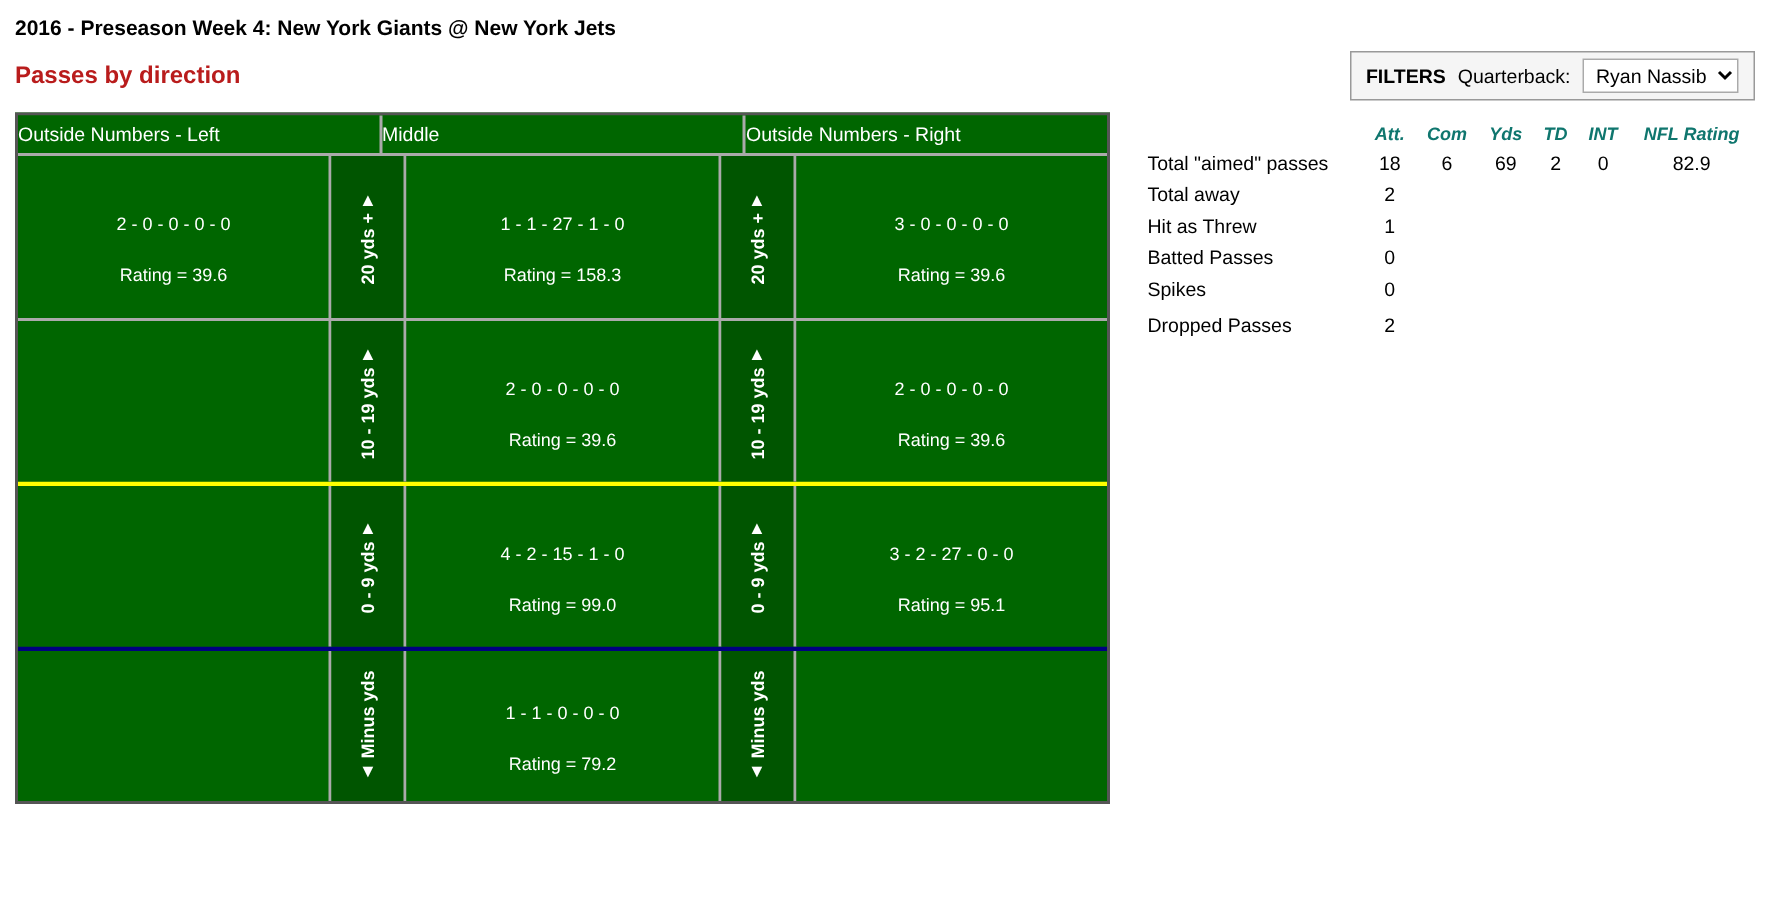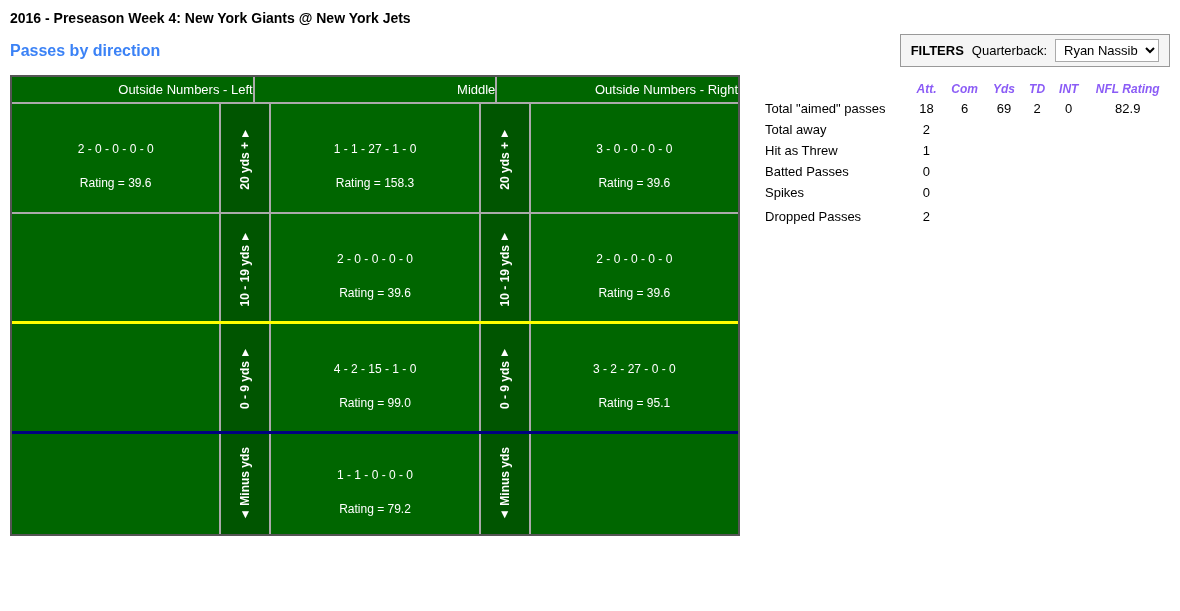--- a/index.html
+++ b/index.html
@@ -20,21 +20,21 @@
     }
     .section-header {
       display: flex;
       justify-content: space-between;
       align-items: center;
       margin-bottom: 8px;
     }
     .section-title {
       font-size: 16px;
       font-weight: bold;
-      color: #3b82f6;
+      color: #b91c1c;
     }
     .filters-bar {
       display: flex;
       align-items: center;
       gap: 8px;
       border: 1px solid #999;
       padding: 4px 10px;
       background: #f5f5f5;
     }
     .filters-label {
@@ -60,21 +60,21 @@
       flex-shrink: 0;
     }
     
     .field-col-headers {
       display: flex;
       background: #006600;
       border-bottom: 2px solid #aaa;
     }
     .field-col-header {
       flex: 1;
-      text-align: right;
+      text-align: left;
       color: #fff;
       font-size: 13px;
       padding: 5px 0;
       border-right: 2px solid #aaa;
     }
     .field-col-header:last-child { border-right: none; }
     
     .field-row {
       display: flex;
       border-bottom: 2px solid #aaa;
@@ -137,21 +137,21 @@
     .stats-table {
       border-collapse: collapse;
       width: 100%;
       font-size: 13px;
     }
     .stats-table th {
       font-weight: bold;
       font-style: italic;
       text-align: center;
       padding: 2px 5px;
-      color: #8b5cf6;
+      color: #0f766e;
       font-size: 12px;
     }
     .stats-table td {
       padding: 3px 5px;
       color: #000;
       text-align: left;
     }
     .stats-table td.num {
       text-align: center;
     }

